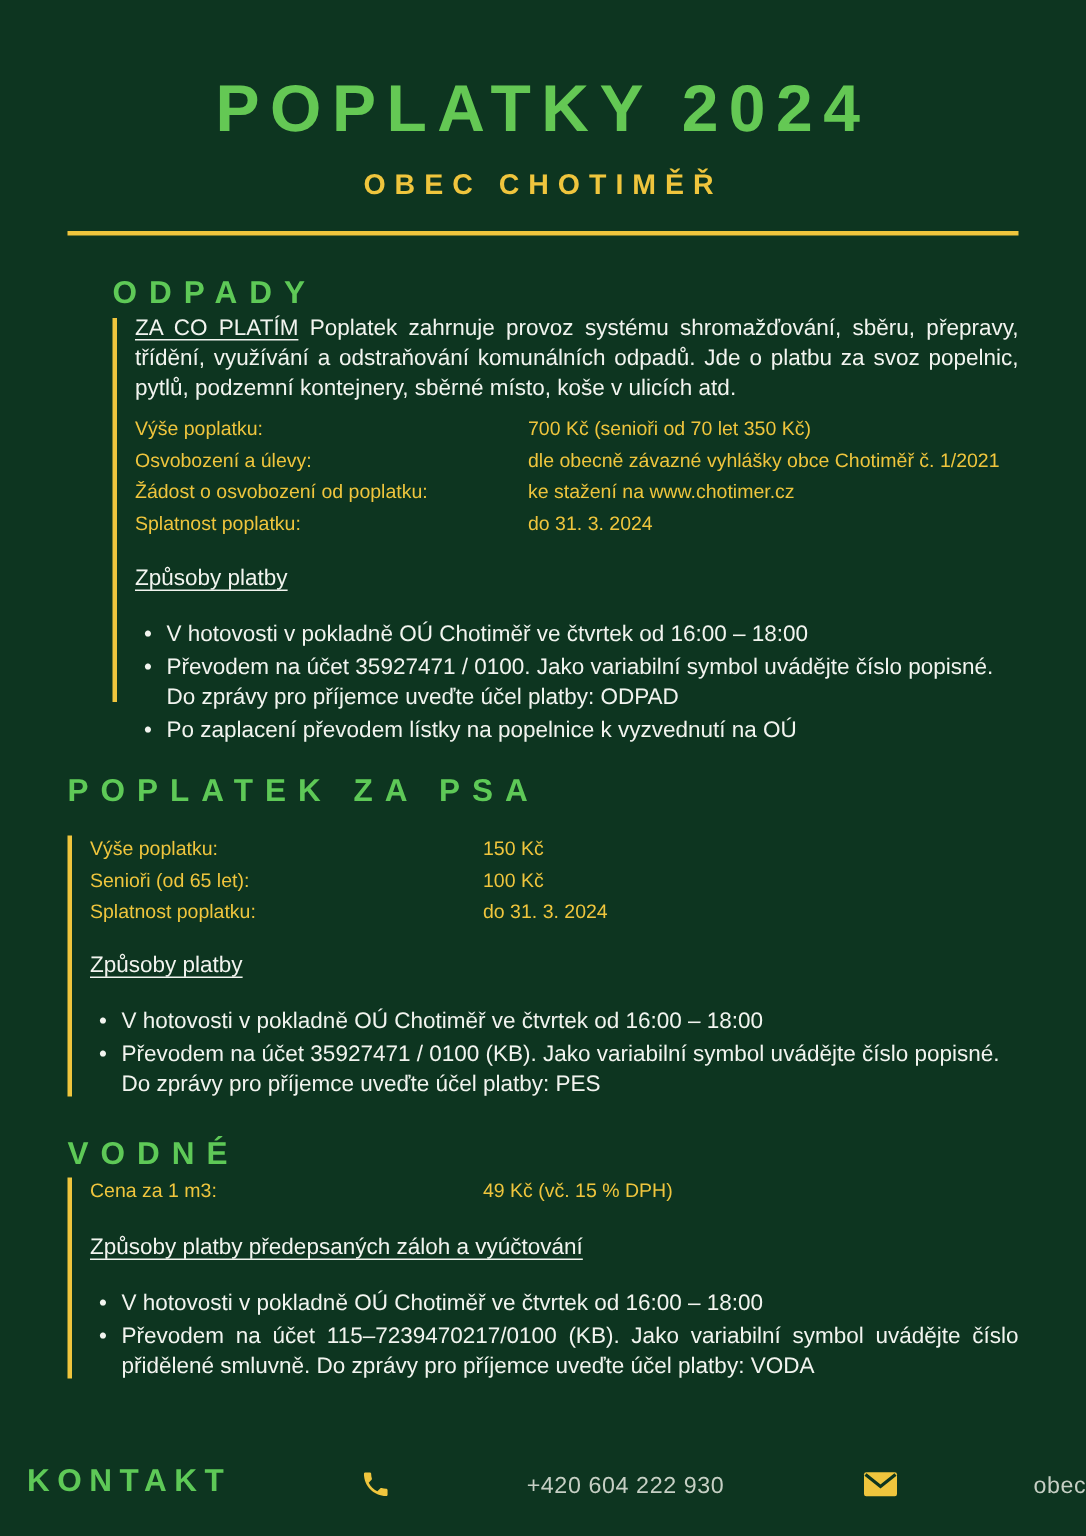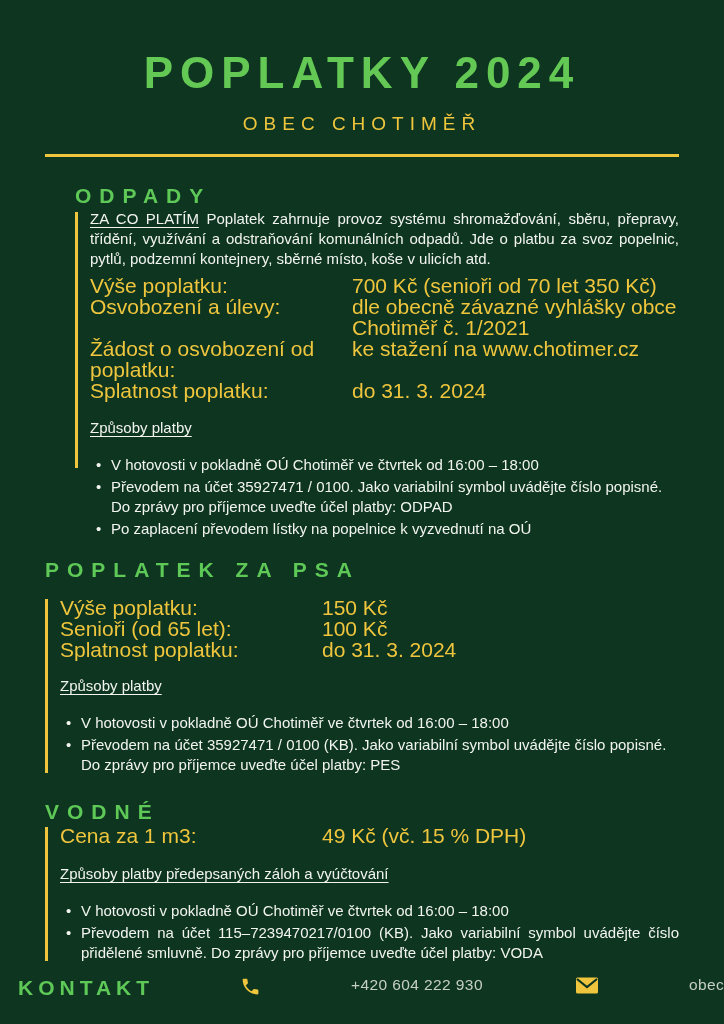--- a/index.html
+++ b/index.html
@@ -12,21 +12,21 @@
   }
   .page{display:flex;flex-direction:column;height:100%;padding:0 45px;box-sizing:border-box;}
 
   
   .header{padding-top:44px;text-align:center;}
   .title{
     color:#64c854;font-size:44px;font-weight:bold;letter-spacing:7px;
     line-height:58px;margin:0;
   }
   .subtitle{
-    color:#efc53d;font-size:19px;font-weight:normal;letter-spacing:6px;
+    color:#efc53d;font-size:19px;font-weight:bold;letter-spacing:6px;
     margin-top:10px;line-height:24px;
   }
   .divider{height:3px;background:#efc53d;border:none;margin:18px 0 0 0;}
 
   
   h2.sec{
     color:#5ec957;font-size:21px;font-weight:bold;letter-spacing:8px;
     line-height:26px;margin:0;
   }
   .sec-odpady{margin-top:26px;padding-left:30px;}
@@ -41,21 +41,21 @@
   .bar.partial{top:3px;height:256px;}
 
   .intro{
     color:#f2f4ef;font-size:15px;line-height:20px;margin:0;
     text-align:justify;
   }
   .u{text-decoration:underline;text-underline-offset:3px;}
 
   .details{margin-top:6px;}
   .sec-pes .details,.sec-vodne .details{margin-top:0;}
-  .detail-row{display:flex;color:#efc53d;font-size:21px;line-height:21px;}
+  .detail-row{display:flex;color:#efc53d;font-size:13px;line-height:21px;}
   .detail-row .lbl{width:262px;flex:0 0 262px;}
   .detail-row .val{flex:1;}
 
   .pay{
     color:#f2f4ef;font-size:15px;line-height:20px;font-weight:normal;
     margin-top:17px;display:inline-block;
   }
   .sec-pes .pay{margin-top:16px;}
   .sec-vodne .pay{margin-top:18px;}
 
@@ -67,21 +67,21 @@
   ul.bullets li::before{
     content:"•";position:absolute;left:6px;top:0;color:#f2f4ef;
   }
   .bl{display:block;}
   .justify{text-align:justify;}
 
   
   .footer{
     margin-top:auto;margin-left:-27px;margin-right:-10px;
     padding-bottom:24px;
-    display:flex;align-items:flex-start;gap:36px;
+    display:flex;align-items:flex-end;gap:36px;
   }
   .footer .k{
     color:#5ec957;font-size:21px;font-weight:bold;letter-spacing:5px;white-space:nowrap;
   }
   .footer .icon{flex:0 0 auto;display:inline-flex;align-items:center;}
   .footer .ftxt{
     color:#c6cfc4;font-size:15.5px;letter-spacing:0.4px;white-space:pre;
   }
   .sp18{width:18px;flex:0 0 18px;}
   .sp14{width:14px;flex:0 0 14px;}

